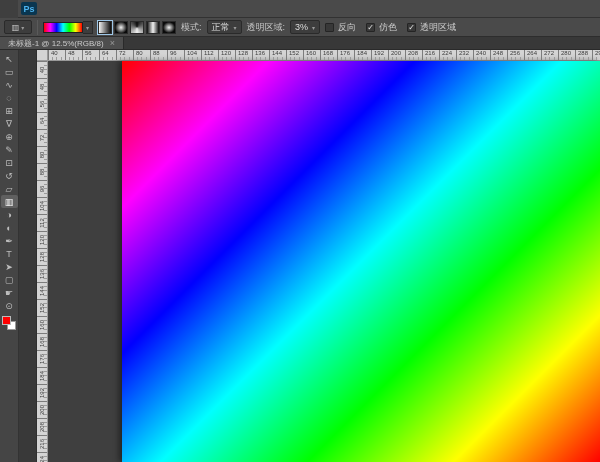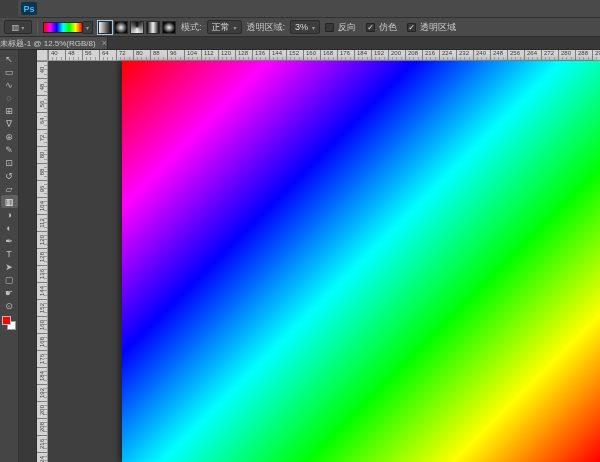--- a/index.html
+++ b/index.html
@@ -42,21 +42,21 @@
     display: inline-flex; align-items: center; padding: 4px 4px; gap: 4px; color: #ddd; }
   .opt-label { color: #c4c4c4; }
   .cb { display: flex; align-items: center; gap: 4px; margin-right: 2px; }
   .cb .box { width: 9px; height: 9px; background: #383838; border: 1px solid #242424;
     border-radius: 1px; font-size: 8px; line-height: 8px; text-align: center; color: #e6e6e6; }
   .checkboxes { display: flex; align-items: center; gap: 8px; }
 
   
   .tab-bar { height: 13px; background: #383838; border-bottom: 1px solid #2a2a2a;
     display: flex; align-items: stretch; }
-  .doc-tab { display: flex; align-items: center; gap: 6px; padding: 0 0; background: #4e4e4e;
+  .doc-tab { display: flex; align-items: center; gap: 6px; padding: 0 8px; background: #4e4e4e;
     border-right: 1px solid #2a2a2a; font-size: 8px; color: #cacaca; }
   .doc-tab .close { color: #999; font-size: 9px; line-height: 9px; }
 
   
   .main { display: flex; height: 412px; }
 
   .toolbar { width: 19px; background: #454545; border-right: 1px solid #333;
     display: flex; flex-direction: column; align-items: center; padding-top: 2px; flex: none; }
   .tool { width: 17px; height: 13px; display: flex; align-items: center; justify-content: center;
     font-size: 9px; color: #bdbdbd; }

